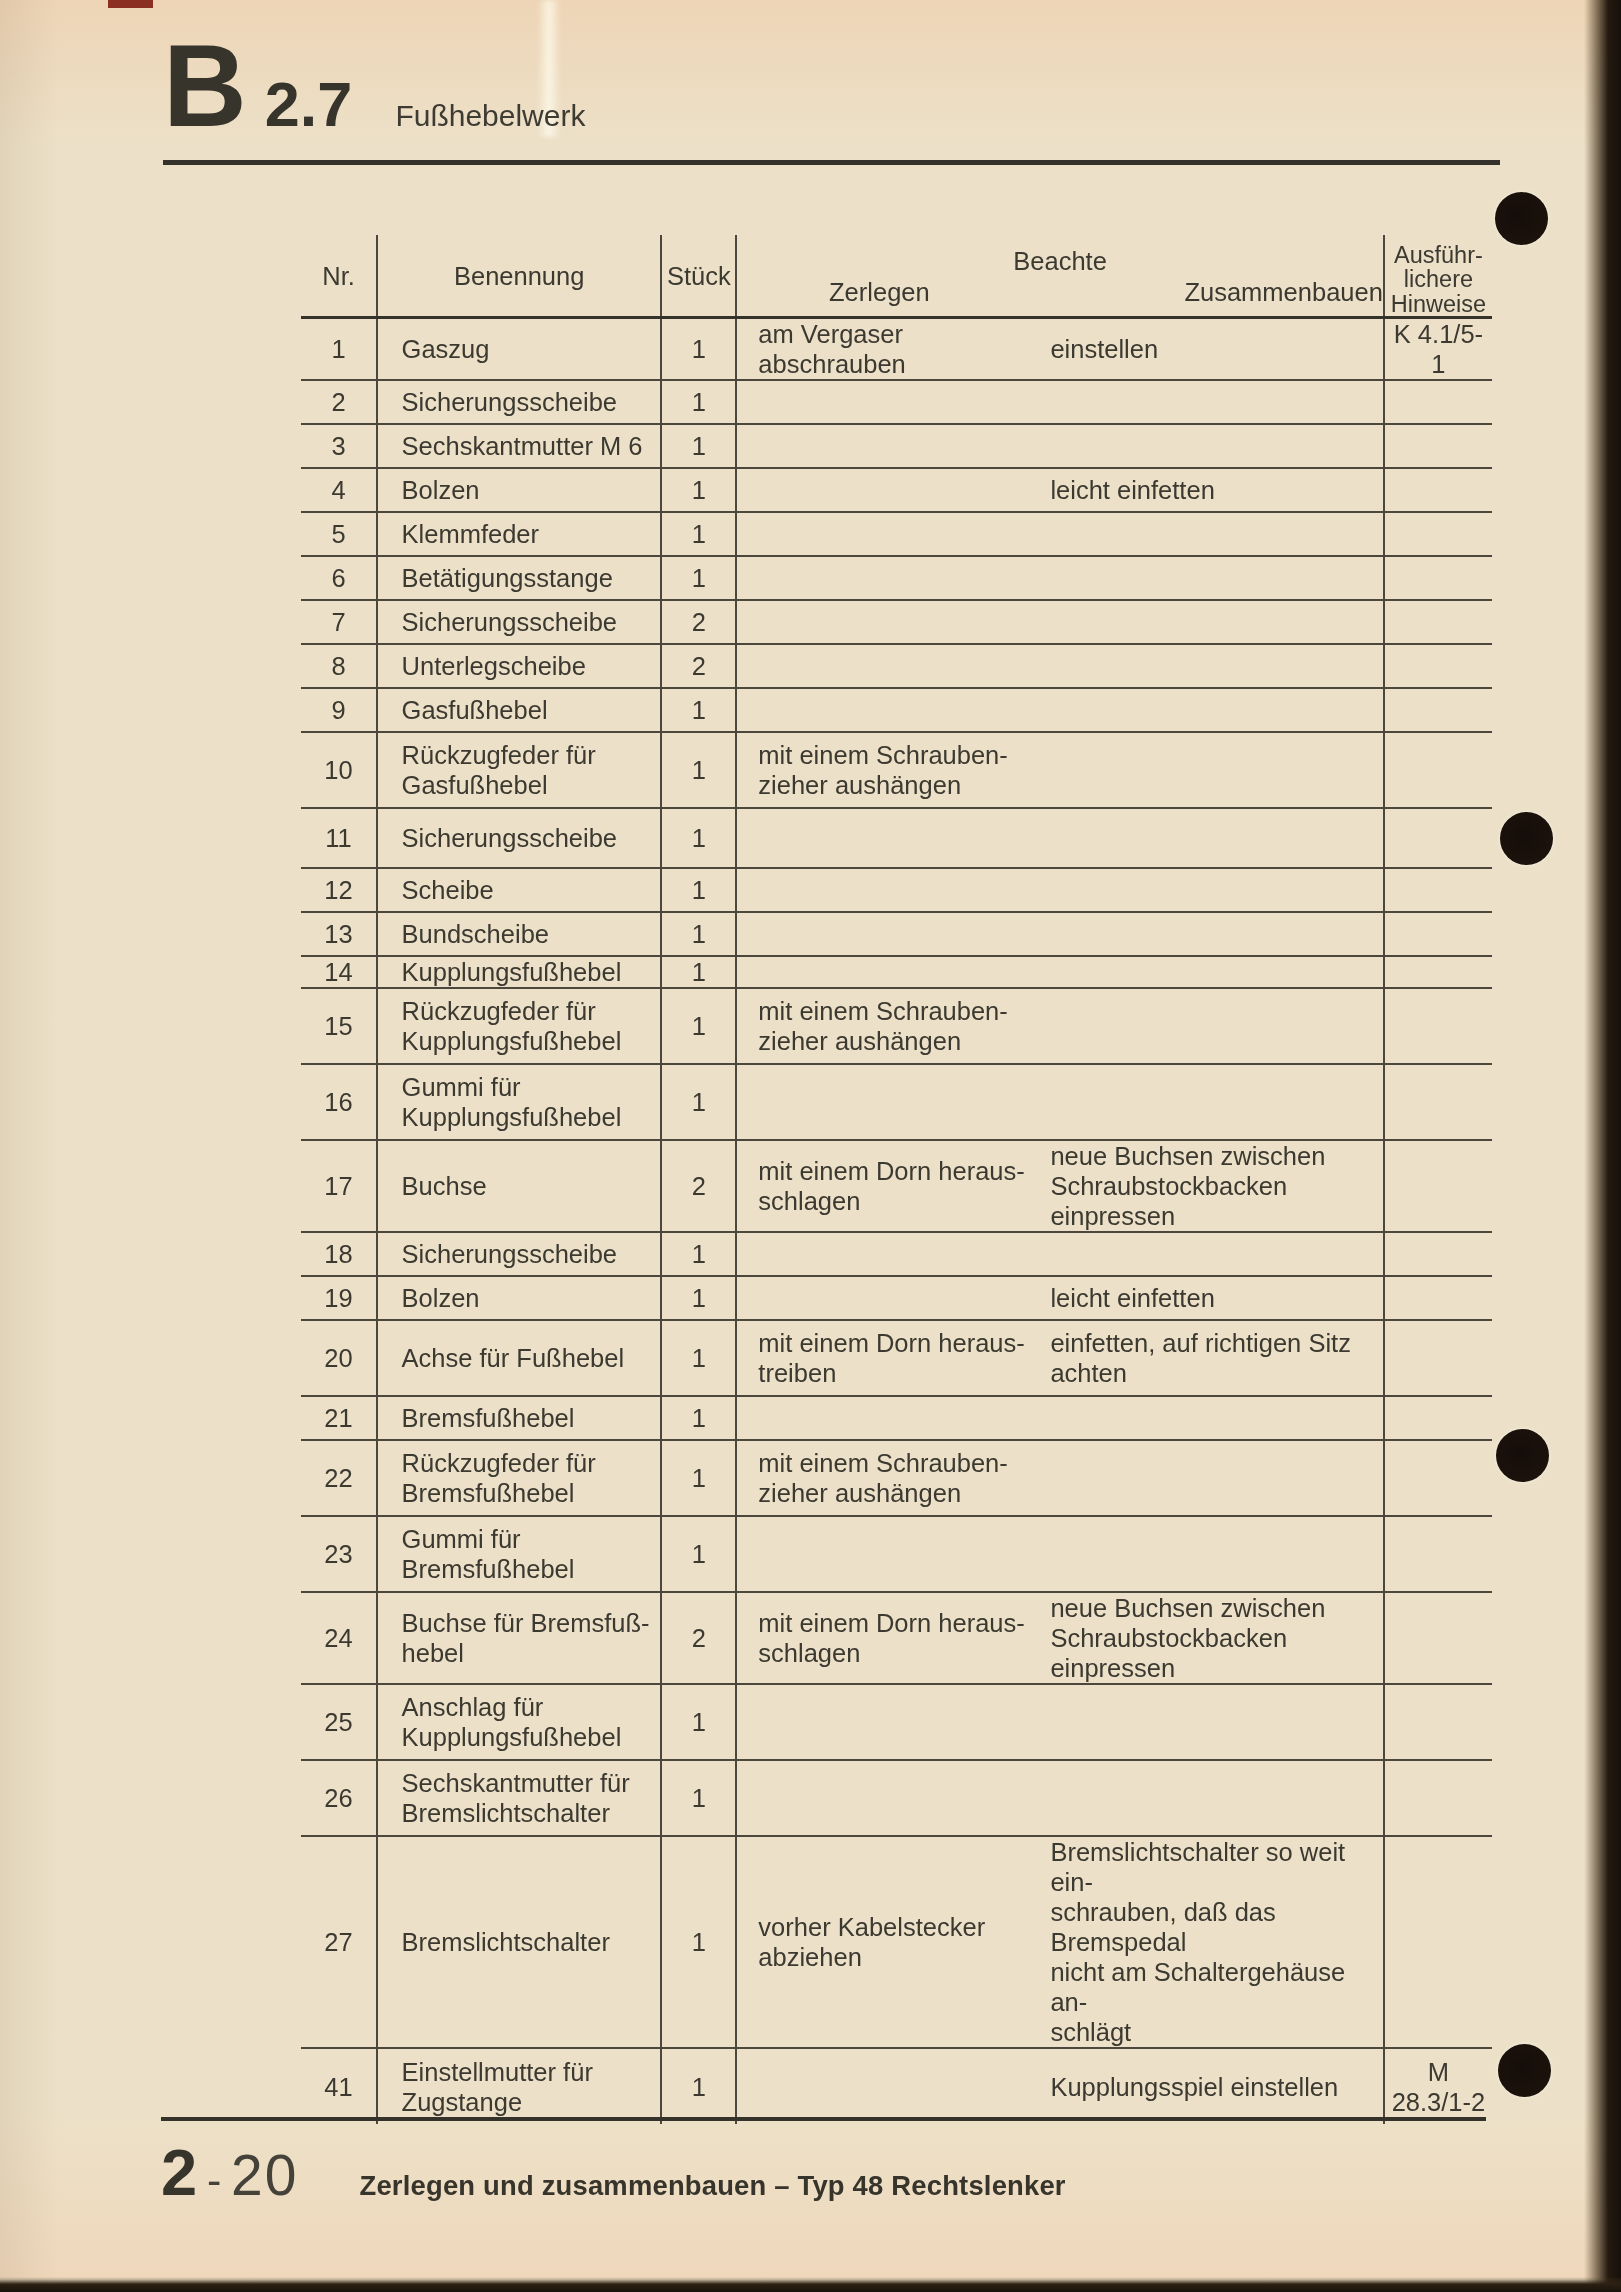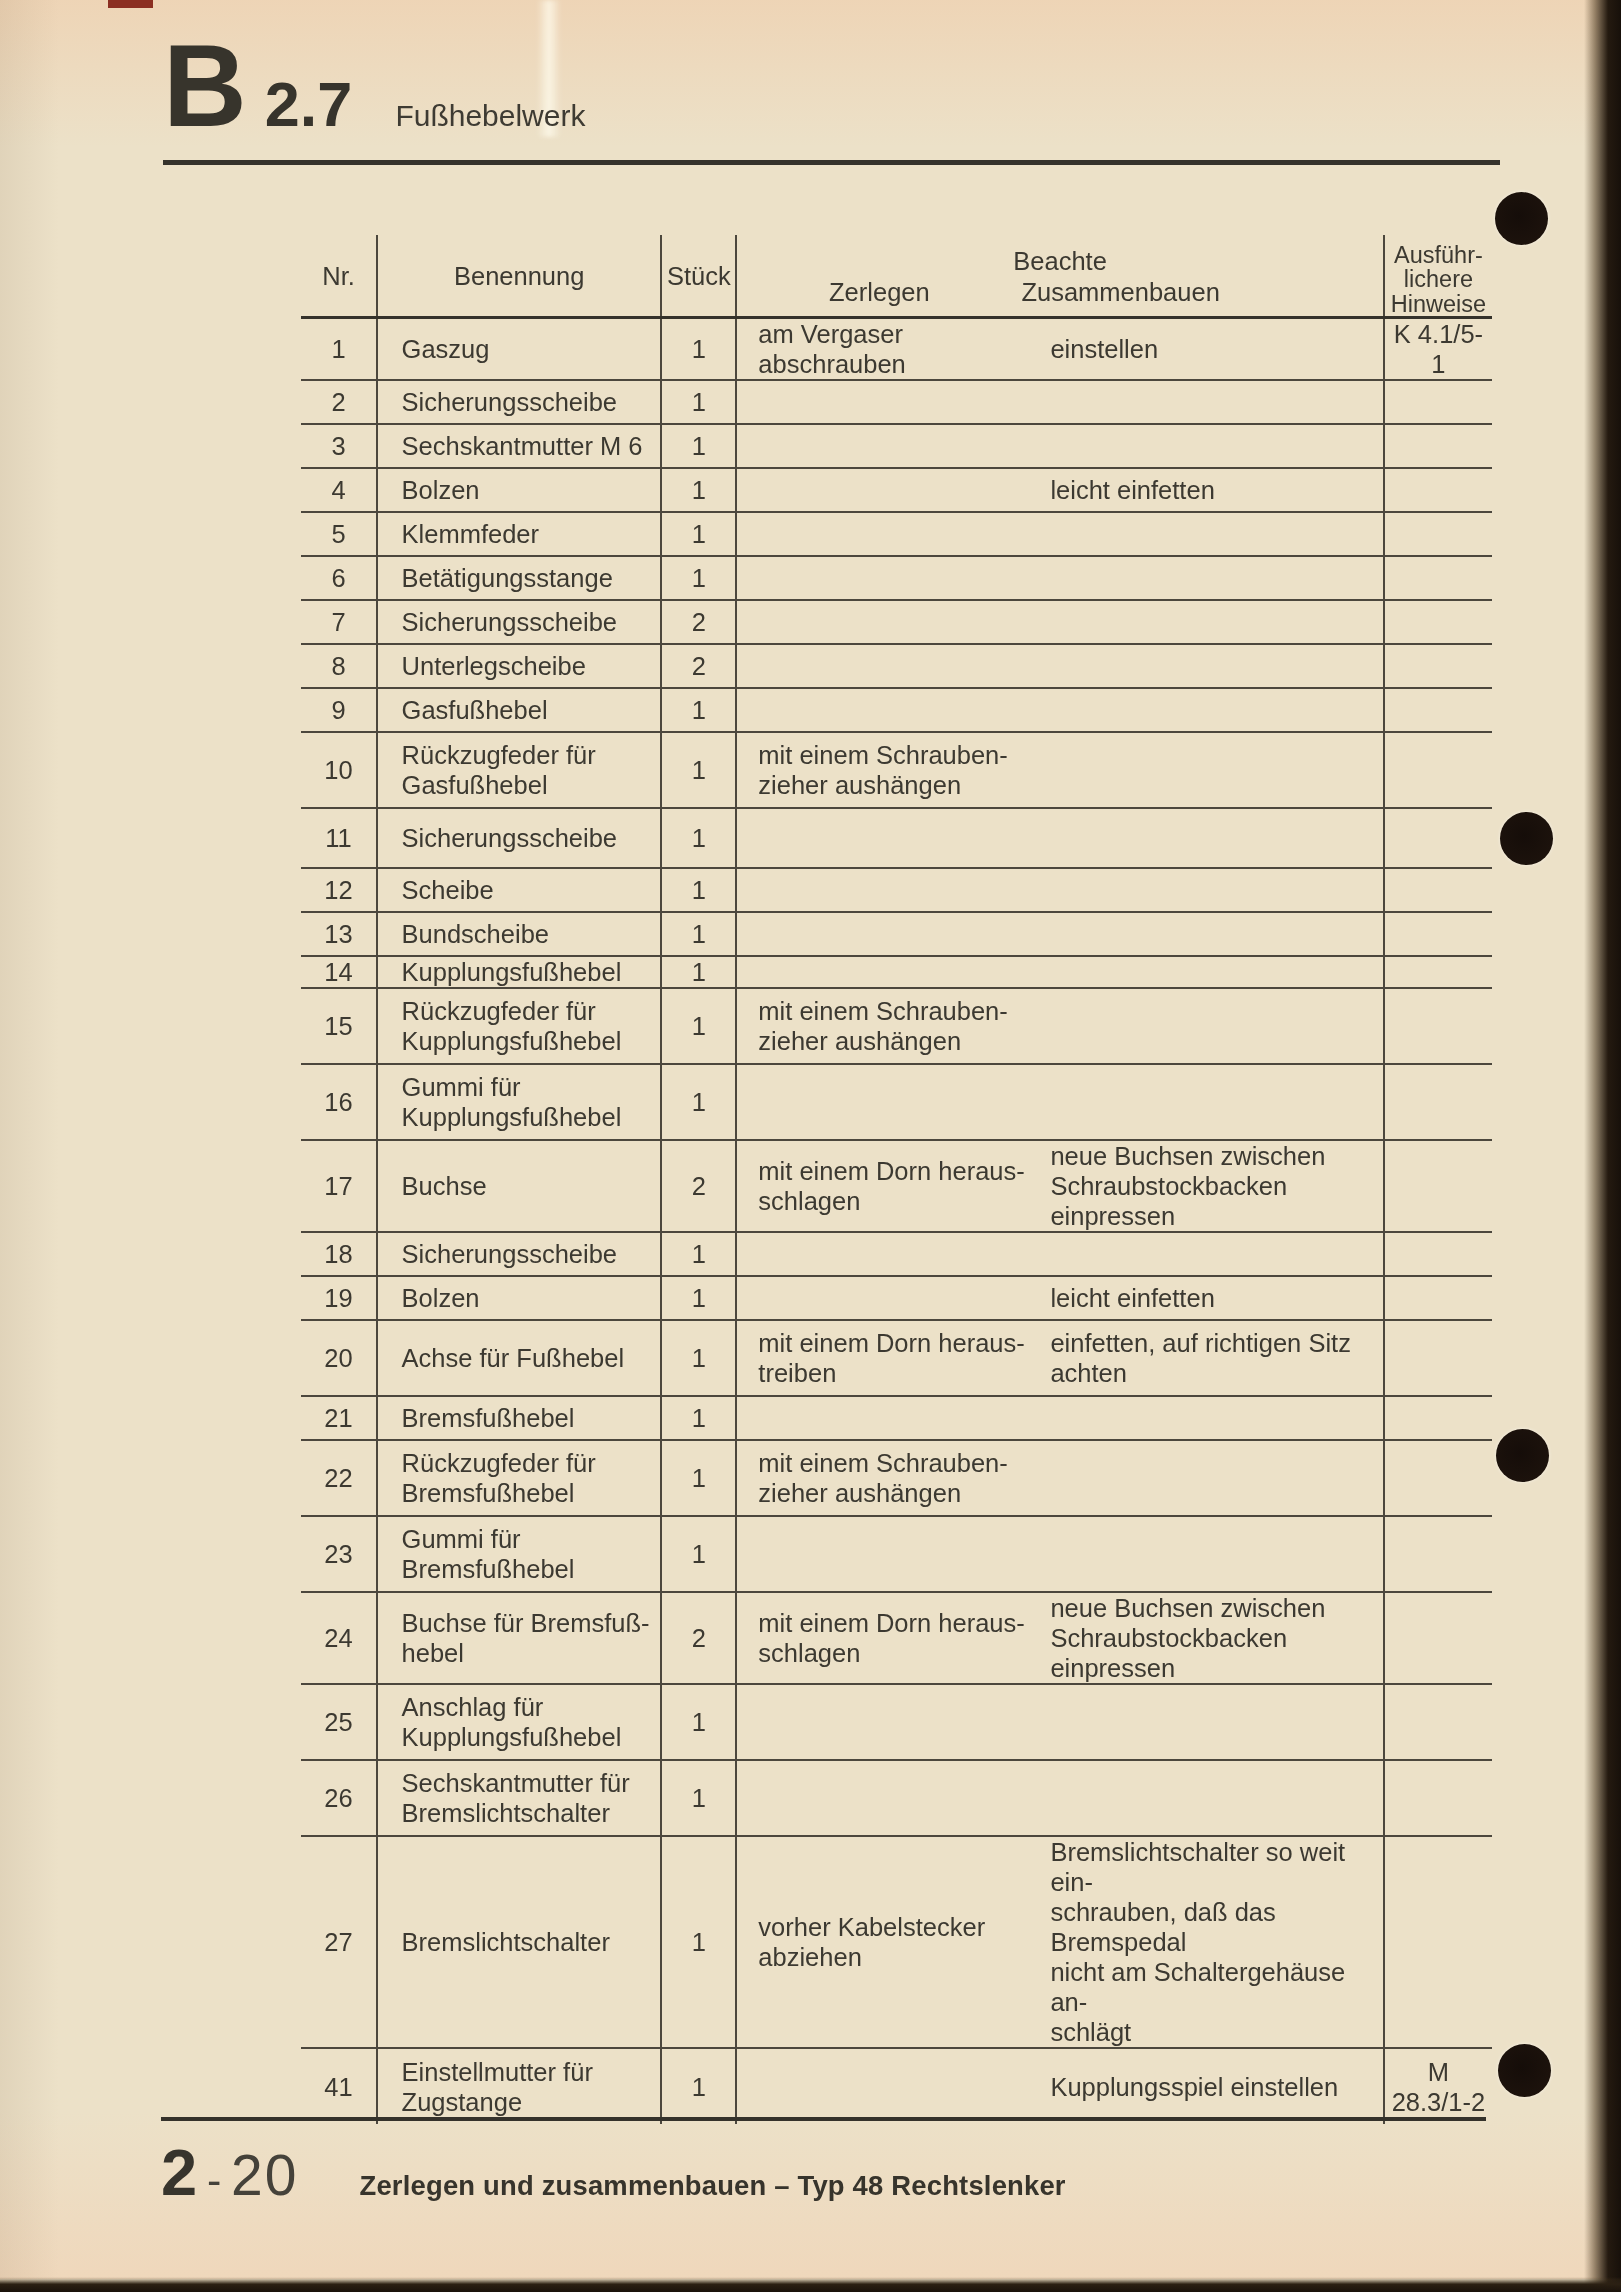--- a/index.html
+++ b/index.html
@@ -55,21 +55,21 @@
   .parts-table tbody tr:not(:last-child) td{border-bottom:2px solid var(--line);}
   td.c-nr, td.c-stueck{text-align:center;}
   td.c-benennung{padding-left:23.5px;padding-right:7.8px;}
   td.c-zerlegen{padding-left:21px;padding-right:9.8px;}
   td.c-zusammenbauen{padding-left:11.8px;padding-right:16px;}
   td.c-hinweise{text-align:center;padding:0 3.9px;}
   .beachte-wrap{display:flex;flex-direction:column;justify-content:space-between;height:61px;padding:3.9px 0 2px;}
   .beachte-top{text-align:center;display:block;}
   .beachte-sub{display:flex;}
   .sub-zerlegen{width:44%;text-align:center;}
-  .sub-zusammenbauen{flex:1;text-align:left;}
+  .sub-zusammenbauen{flex:1;text-align:right;}
   .hinweise-head{font-size:23.5px;line-height:24.5px;white-space:pre-line;text-align:center;padding-top:7.8px;}
 
   
   .rule-bottom{position:absolute;left:161px;top:2117px;width:1325px;height:3.9px;background:var(--rule);}
   .footer{position:absolute;left:161px;top:2135px;display:flex;align-items:baseline;}
   .pg-major{font-size:65px;font-weight:700;color:#37342c;}
   .pg-sep{font-size:43px;font-weight:400;margin:0 9.8px;color:#45423a;}
   .pg-minor{font-size:57px;font-weight:400;letter-spacing:2px;color:#45423a;}
   .footer-caption{font-size:27.4px;font-weight:700;margin-left:61px;letter-spacing:0.2px;color:#37342c;}
 </style>

